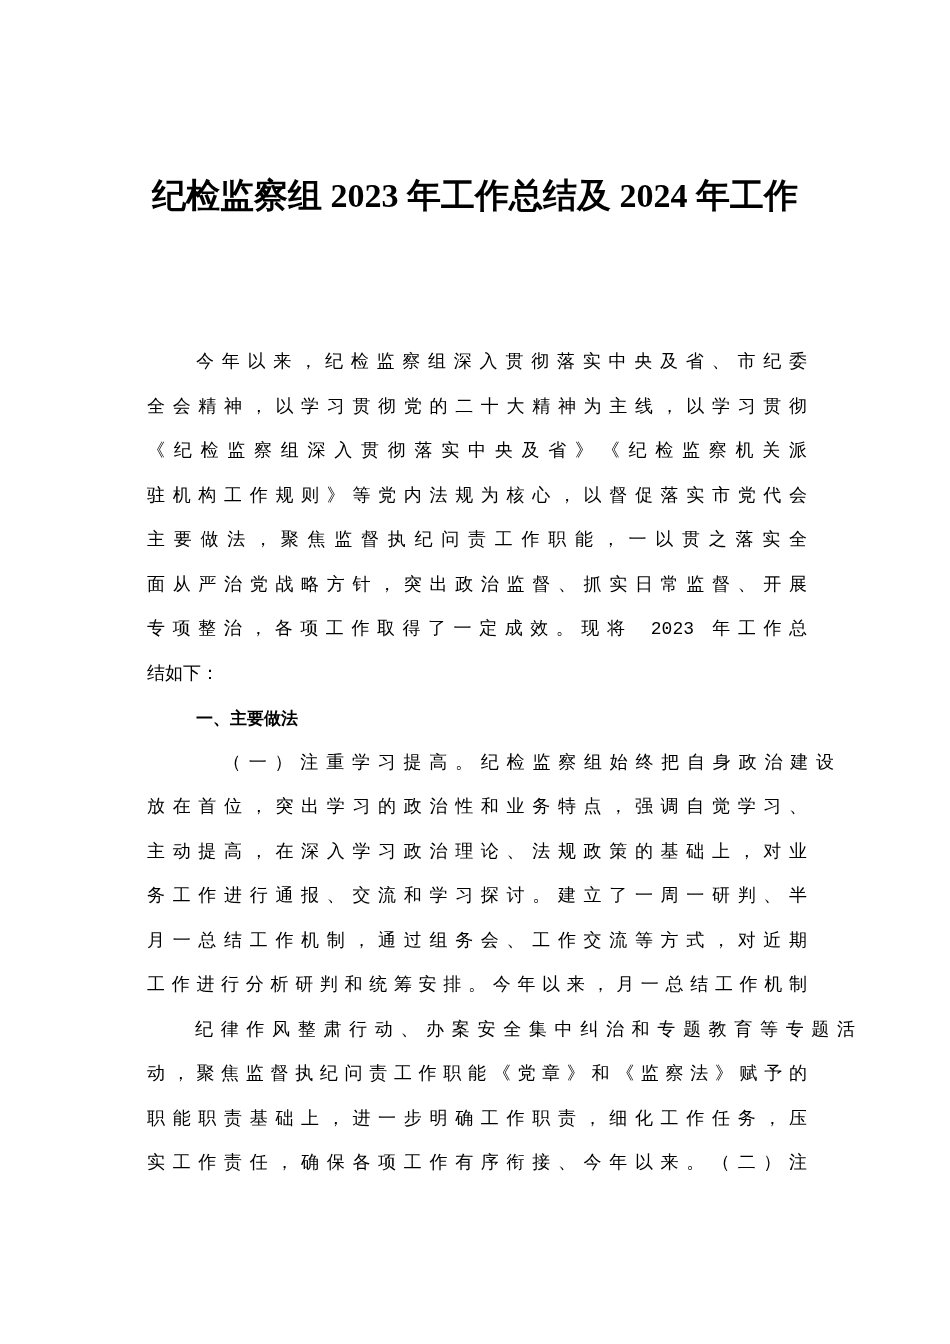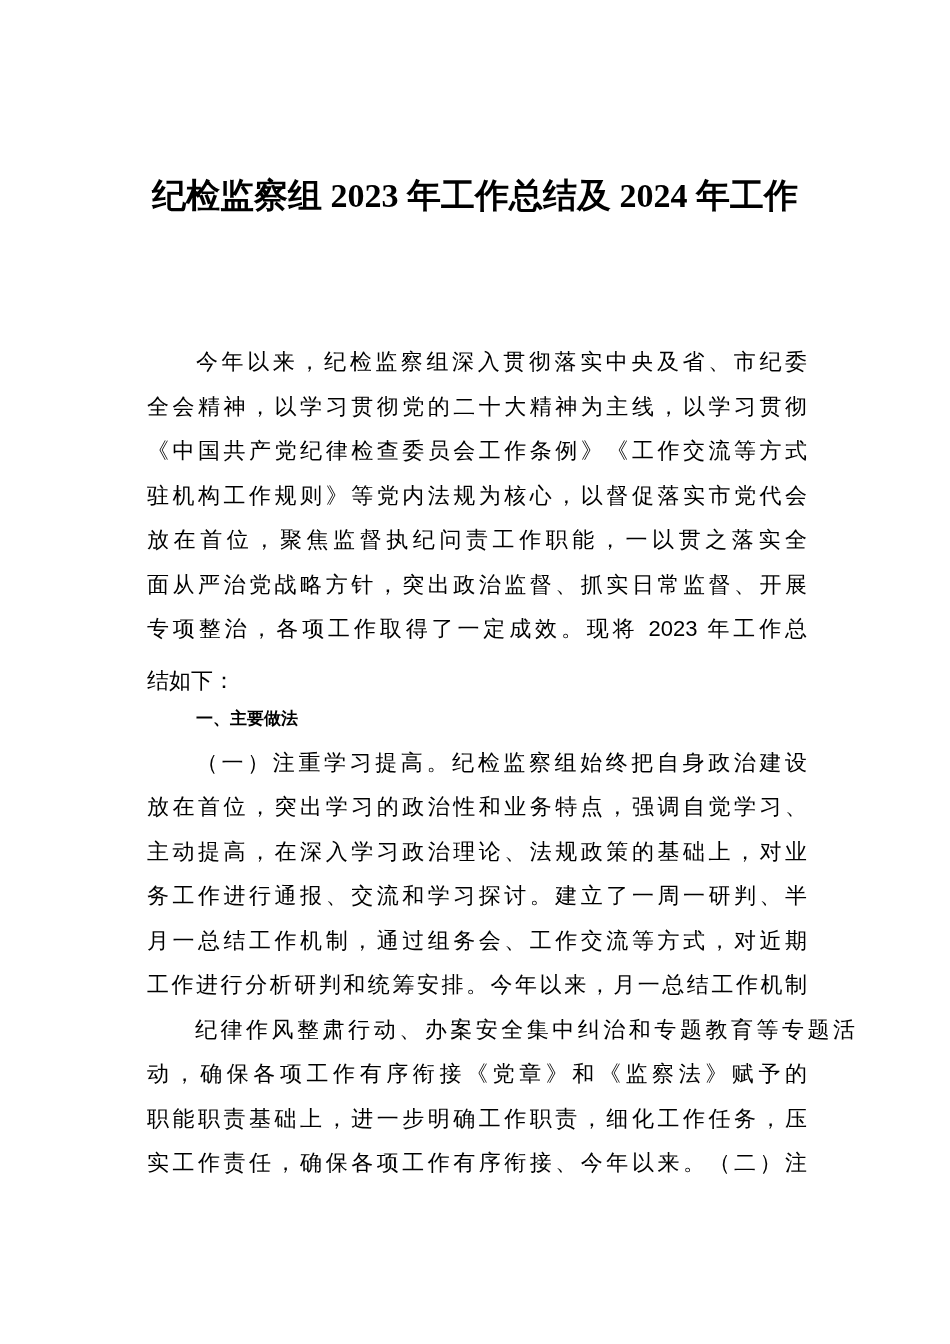--- a/index.html
+++ b/index.html
@@ -35,29 +35,29 @@
     white-space: nowrap;
     letter-spacing: 0px;
   }
   .title.l1 { top: 176px; }
   .title.l2 { top: 219px; }
 
   .body-line {
     position: absolute;
     left: 147px;
     width: 660px;
-    font-size: 22px;
+    font-size: 18px;
     line-height: 30px;
     white-space: nowrap;
     text-align: justify;
     text-align-last: justify;
-    font-family: Liberation Sans, sans-serif;
+    font-family: Liberation Mono, monospace;
   }
   .body-line.indent { left: 196px; width: 611px; }
-  .body-line.last { text-align-last: left; margin-top: 7px; }
+  .body-line.last { text-align-last: left; }
 
   .heading-line {
     position: absolute;
     left: 196px;
     font-size: 17px;
     line-height: 30px;
     font-weight: bold;
     white-space: nowrap;
     font-family: "DejaVu Sans", "Liberation Sans", sans-serif;
   }
@@ -65,36 +65,36 @@
 </head>
 <body>
 
 <div class="page">
 
   <div class="title l1">纪检监察组 2023 年工作总结及 2024 年工作</div>
 
   <div>
     <div class="body-line indent" style="top:347px;">今年以来，纪检监察组深入贯彻落实中央及省、市纪委</div>
     <div class="body-line" style="top:392px;">全会精神，以学习贯彻党的二十大精神为主线，以学习贯彻</div>
-    <div class="body-line" style="top:436px;">《中国共产党纪律检查委员会工作条例》《工作交流等方式</div>
+    <div class="body-line" style="top:436px;">《纪检监察组深入贯彻落实中央及省》《纪检监察机关派</div>
     <div class="body-line" style="top:481px;">驻机构工作规则》等党内法规为核心，以督促落实市党代会</div>
-    <div class="body-line" style="top:525px;">放在首位，聚焦监督执纪问责工作职能，一以贯之落实全</div>
+    <div class="body-line" style="top:525px;">主要做法，聚焦监督执纪问责工作职能，一以贯之落实全</div>
     <div class="body-line" style="top:570px;">面从严治党战略方针，突出政治监督、抓实日常监督、开展</div>
     <div class="body-line" style="top:614px;">专项整治，各项工作取得了一定成效。现将 2023 年工作总</div>
     <div class="body-line last" style="top:659px;">结如下：</div>
   </div>
 
   <div class="heading-line" style="top:703px;">一、主要做法</div>
 
   <div>
-    <div class="body-line indent" style="top:748px;">（一）注重学习提高。纪检监察组始终把自身政治建设</div>
+    <div class="body-line indent" style="top:748px;margin-left:27px;">（一）注重学习提高。纪检监察组始终把自身政治建设</div>
     <div class="body-line" style="top:792px;">放在首位，突出学习的政治性和业务特点，强调自觉学习、</div>
     <div class="body-line" style="top:837px;">主动提高，在深入学习政治理论、法规政策的基础上，对业</div>
     <div class="body-line" style="top:881px;">务工作进行通报、交流和学习探讨。建立了一周一研判、半</div>
     <div class="body-line" style="top:926px;">月一总结工作机制，通过组务会、工作交流等方式，对近期</div>
     <div class="body-line" style="top:970px;">工作进行分析研判和统筹安排。今年以来，月一总结工作机制</div>
     <div class="body-line" style="top:1015px;margin-left:48px;">纪律作风整肃行动、办案安全集中纠治和专题教育等专题活</div>
-    <div class="body-line" style="top:1059px;">动，确保各项工作有序衔接《党章》和《监察法》赋予的</div>
+    <div class="body-line" style="top:1059px;">动，聚焦监督执纪问责工作职能《党章》和《监察法》赋予的</div>
     <div class="body-line" style="top:1104px;">职能职责基础上，进一步明确工作职责，细化工作任务，压</div>
     <div class="body-line" style="top:1148px;">实工作责任，确保各项工作有序衔接、今年以来。（二）注</div>
   </div>
 
 </div>
 
 </body></html>

